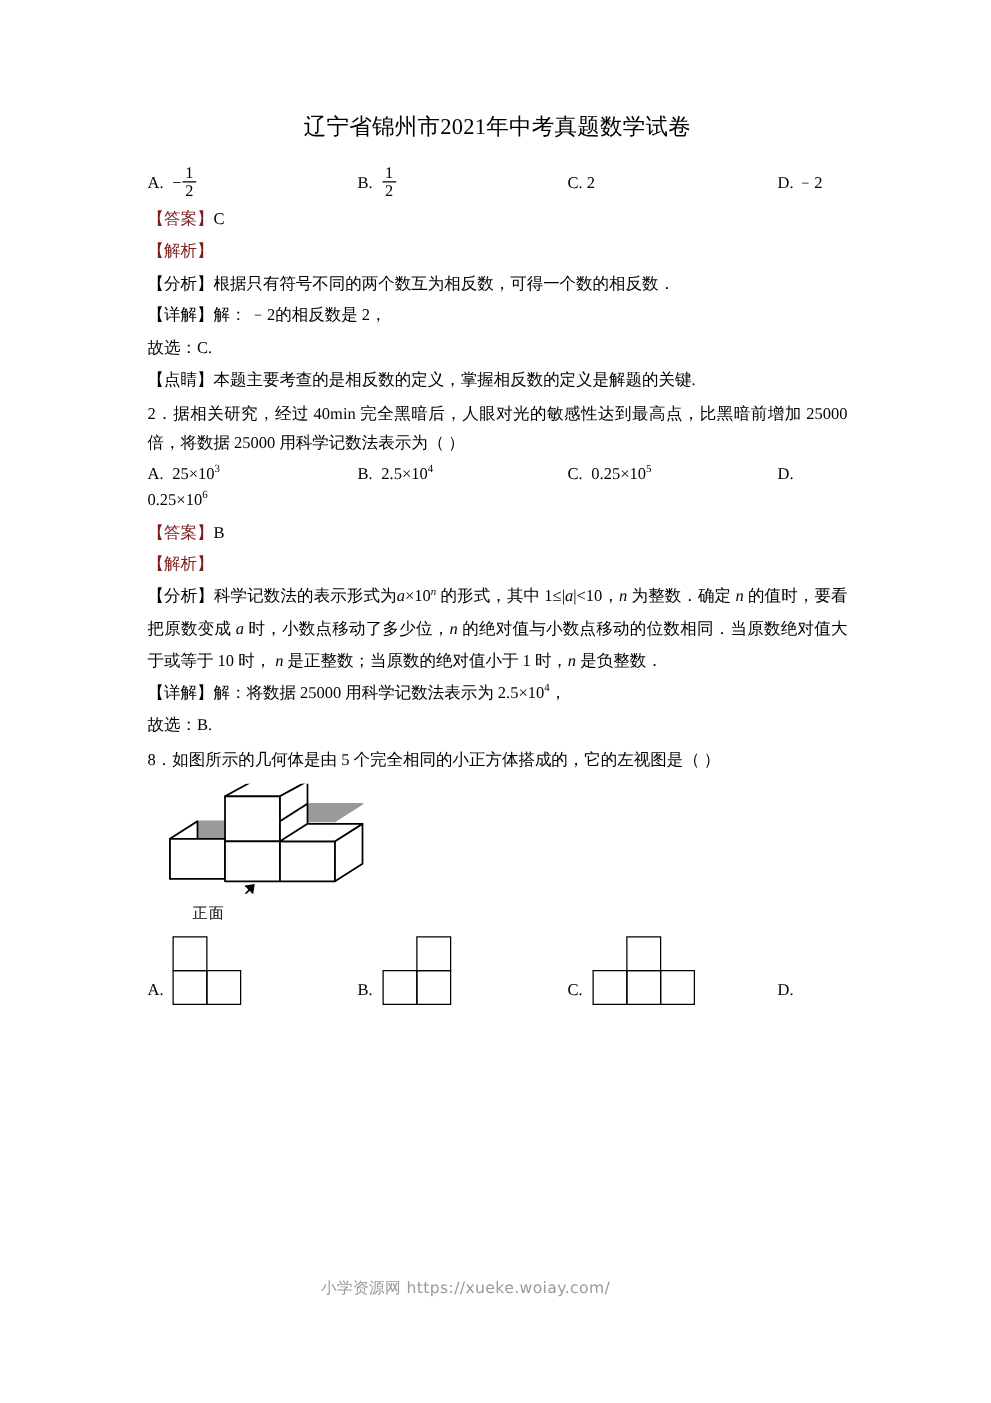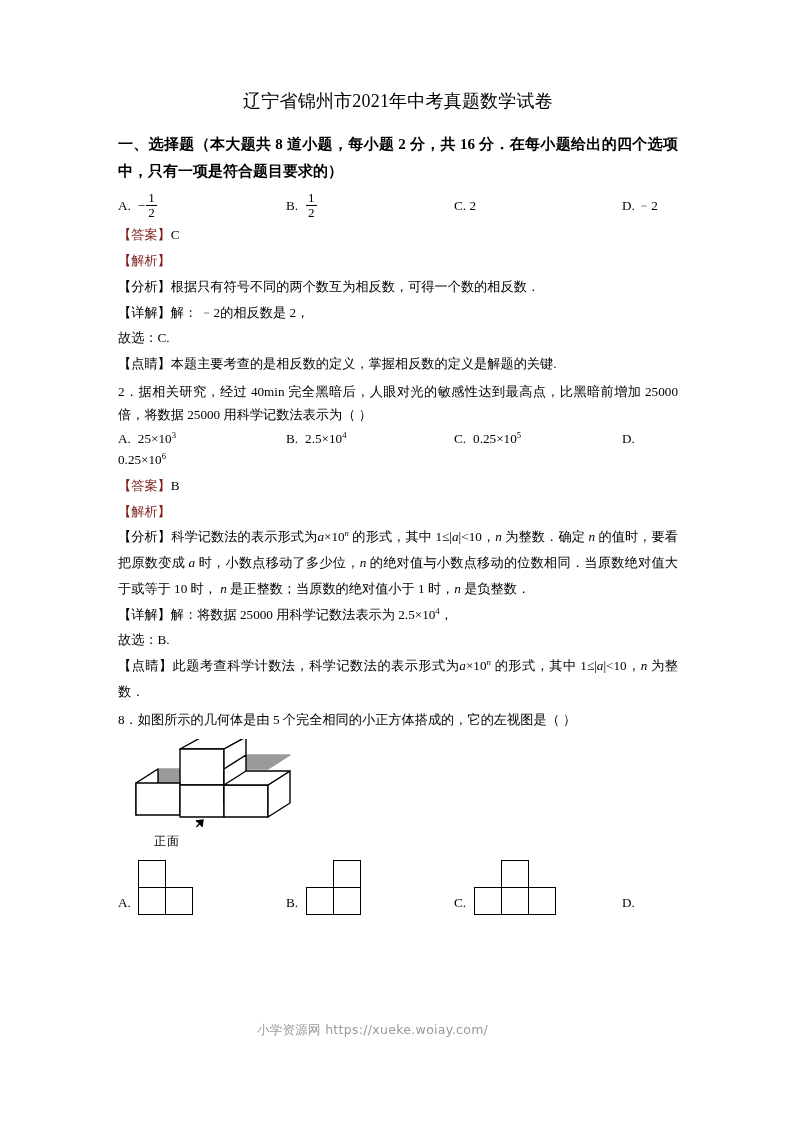--- a/index.html
+++ b/index.html
@@ -137,21 +137,20 @@
     letter-spacing: 0.3px;
   }
 </style>
 </head>
 <body>
 
 <div class="page">
 
   <div class="doc-title">辽宁省锦州市2021年中考真题数学试卷</div>
 
-  <div class="section-head">一、选择题（本大题共 8 道小题，每小题 2 分，共 16 分．在每小题给出的四个选项中，只有一项是符合题目要求的）</div>
 
 
   <div class="opt-row">
     <div class="opt opt-a">
       <span class="opt-lab">A.</span>
       <span>−</span>
       <span class="frac">
         <span class="num">1</span>
         <span class="den">2</span>
       </span>
@@ -205,21 +204,20 @@
   </div>
   <div class="line">
     <span class="tag">【解析】</span>
   </div>
 
   <div class="line"><span>【分析】科学记数法的表示形式为</span><span class="mvar">a</span><span>×10</span><sup class="mvar">n</sup><span> 的形式，其中 1≤|</span><span class="mvar">a</span><span>|&lt;10，</span><span class="mvar">n</span><span> 为整数．确定 </span><span class="mvar">n</span><span> 的值时，要看把原数变成 </span><span class="mvar">a</span><span> 时，小数点移动了多少位，</span><span class="mvar">n</span><span> 的绝对值与小数点移动的位数相同．当原数绝对值大于或等于 10 时，  </span><span class="mvar">n</span><span> 是正整数；当原数的绝对值小于 1 时，</span><span class="mvar">n</span><span> 是负整数．</span></div>
 
   <div class="line"><span>【详解】解：将数据 25000 用科学记数法表示为 2.5×10</span><sup>4</sup><span>，</span></div>
   <div class="line">故选：B.</div>
 
-  <div class="line"><span>【点睛】此题考查科学计数法，科学记数法的表示形式为</span><span class="mvar">a</span><span>×10</span><sup class="mvar">n</sup><span> 的形式，其中 1≤|</span><span class="mvar">a</span><span>|&lt;10，</span><span class="mvar">n</span><span> 为整数．</span></div>
 
   <div class="qtext">8．如图所示的几何体是由 5 个完全相同的小正方体搭成的，它的左视图是（      ）</div>
 
   <div class="fig-wrap">
     <svg width="215" height="88" viewBox="0 0 215 88">
       <g fill="#ffffff" stroke="#000000" stroke-width="1.4" stroke-linejoin="round">
 
         <polygon points="8,44 30,30 74,30 52,44" fill="#9a9a9a" stroke="#9a9a9a"></polygon>
 
         <polygon points="52,10 74,-2 118,-2 96,10"></polygon>

